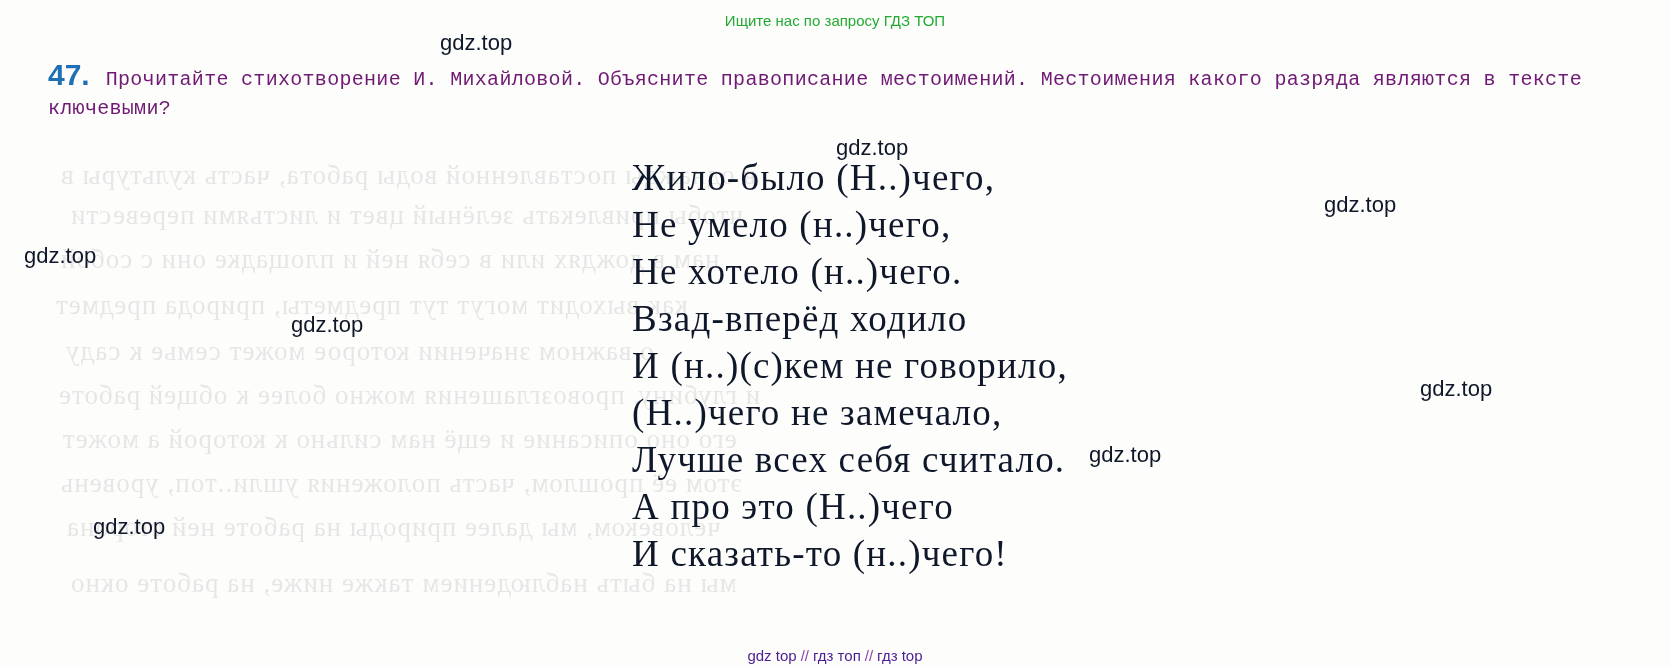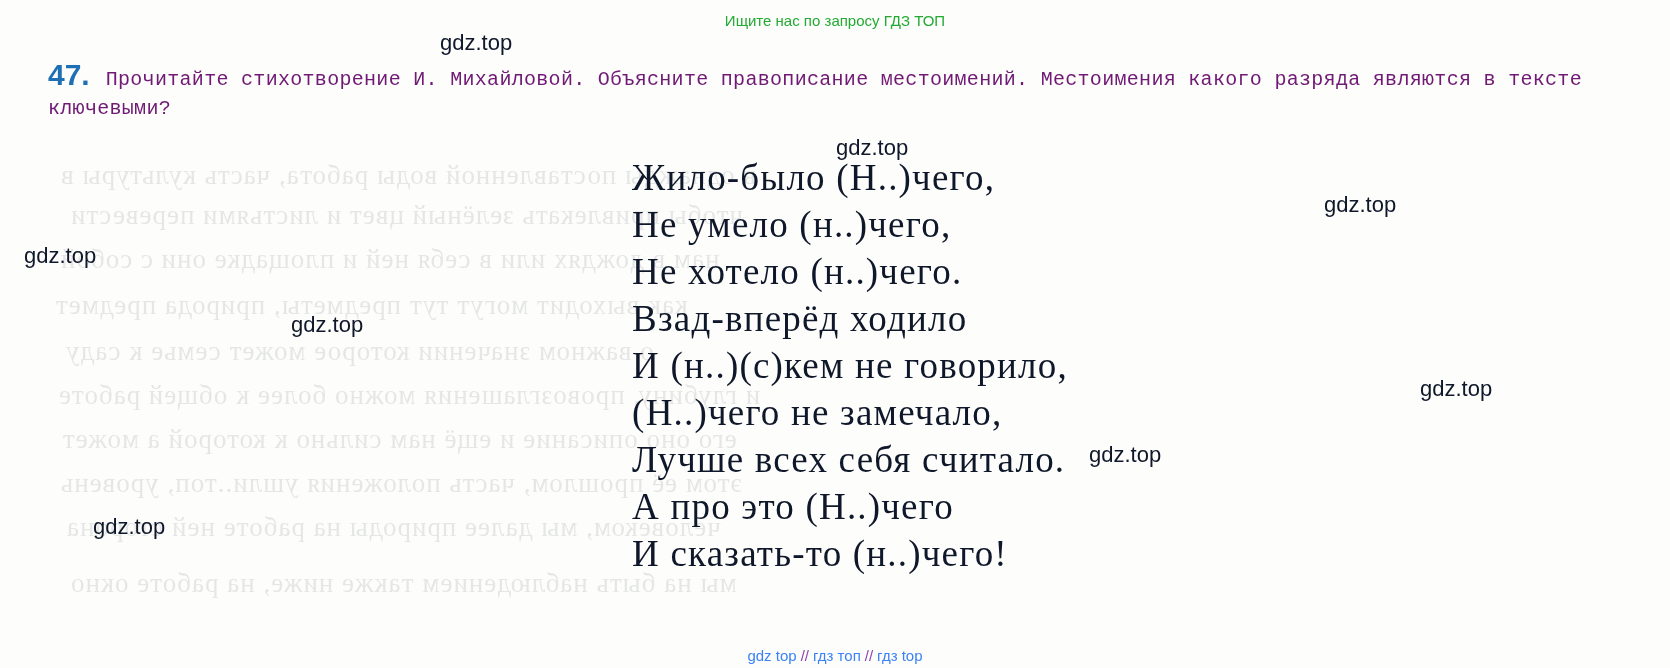--- a/index.html
+++ b/index.html
@@ -50,21 +50,21 @@
     width: 1670px;
     text-align: center;
     font-size: 15px;
     color: #c0392b;
     font-family: "Liberation Sans", sans-serif;
   }
   .bottom-banner .sep {
     color: #8e44ad;
     padding: 0 4px;
   }
-  .bottom-banner .pc { color: #3b82f6; }
+  .bottom-banner .pc { color: #4c1d95; }
 
   .exercise {
     position: absolute;
     top: 58px;
     left: 48px;
     width: 1580px;
   }
   .ex-num {
     color: #1f6fb5;
     font-weight: bold;

